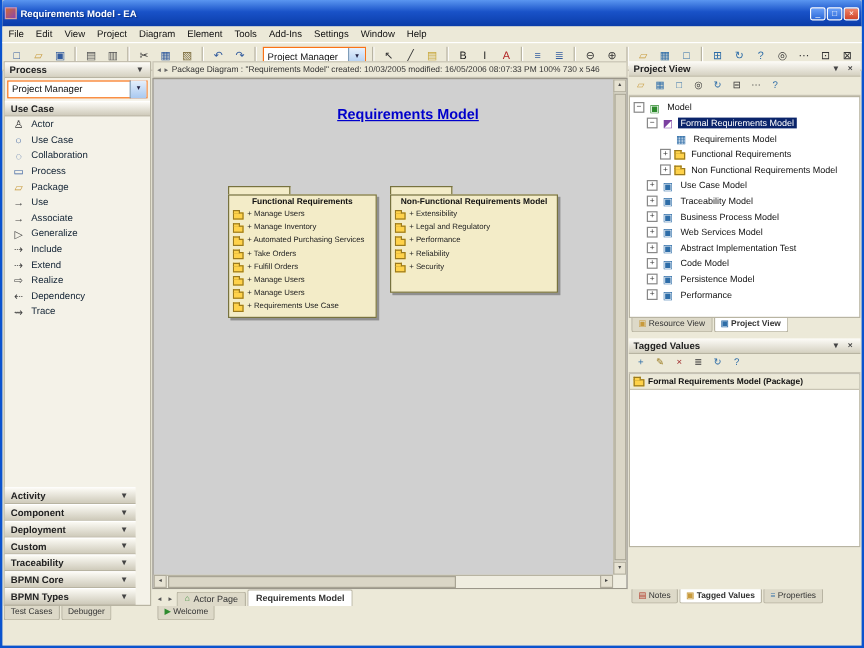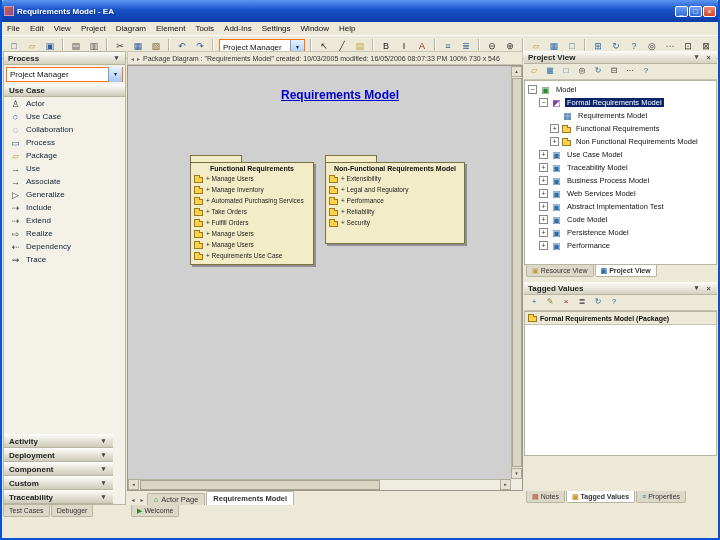--- a/index.html
+++ b/index.html
@@ -247,33 +247,41 @@
           <span class="tico" style="color: rgb(68, 68, 68);">⇝</span>
           <span>Trace</span>
         </div>
       </div>
     <div class="toolbox-bottom">
         <div class="collapsed-bar">
           <span>Activity</span>
           <span class="hbtn">▾</span>
         </div>
         <div class="collapsed-bar">
+          <span>Component</span>
+          <span class="hbtn">▾</span>
+        </div>
+        <div class="collapsed-bar">
           <span>Deployment</span>
           <span class="hbtn">▾</span>
         </div>
         <div class="collapsed-bar">
-          <span>Component</span>
-          <span class="hbtn">▾</span>
-        </div>
-        <div class="collapsed-bar">
           <span>Custom</span>
           <span class="hbtn">▾</span>
         </div>
         <div class="collapsed-bar">
           <span>Traceability</span>
+          <span class="hbtn">▾</span>
+        </div>
+        <div class="collapsed-bar">
+          <span>BPMN Core</span>
+          <span class="hbtn">▾</span>
+        </div>
+        <div class="collapsed-bar">
+          <span>BPMN Types</span>
           <span class="hbtn">▾</span>
         </div>
       </div>
   </div>
 
   <div class="info-bar">
     <span class="nav">◂</span>
     <span class="nav">▸</span>
     <span>Package Diagram : "Requirements Model"  created: 10/03/2005  modified: 16/05/2006 08:07:33 PM  100%  730 x 546</span>
   </div>

